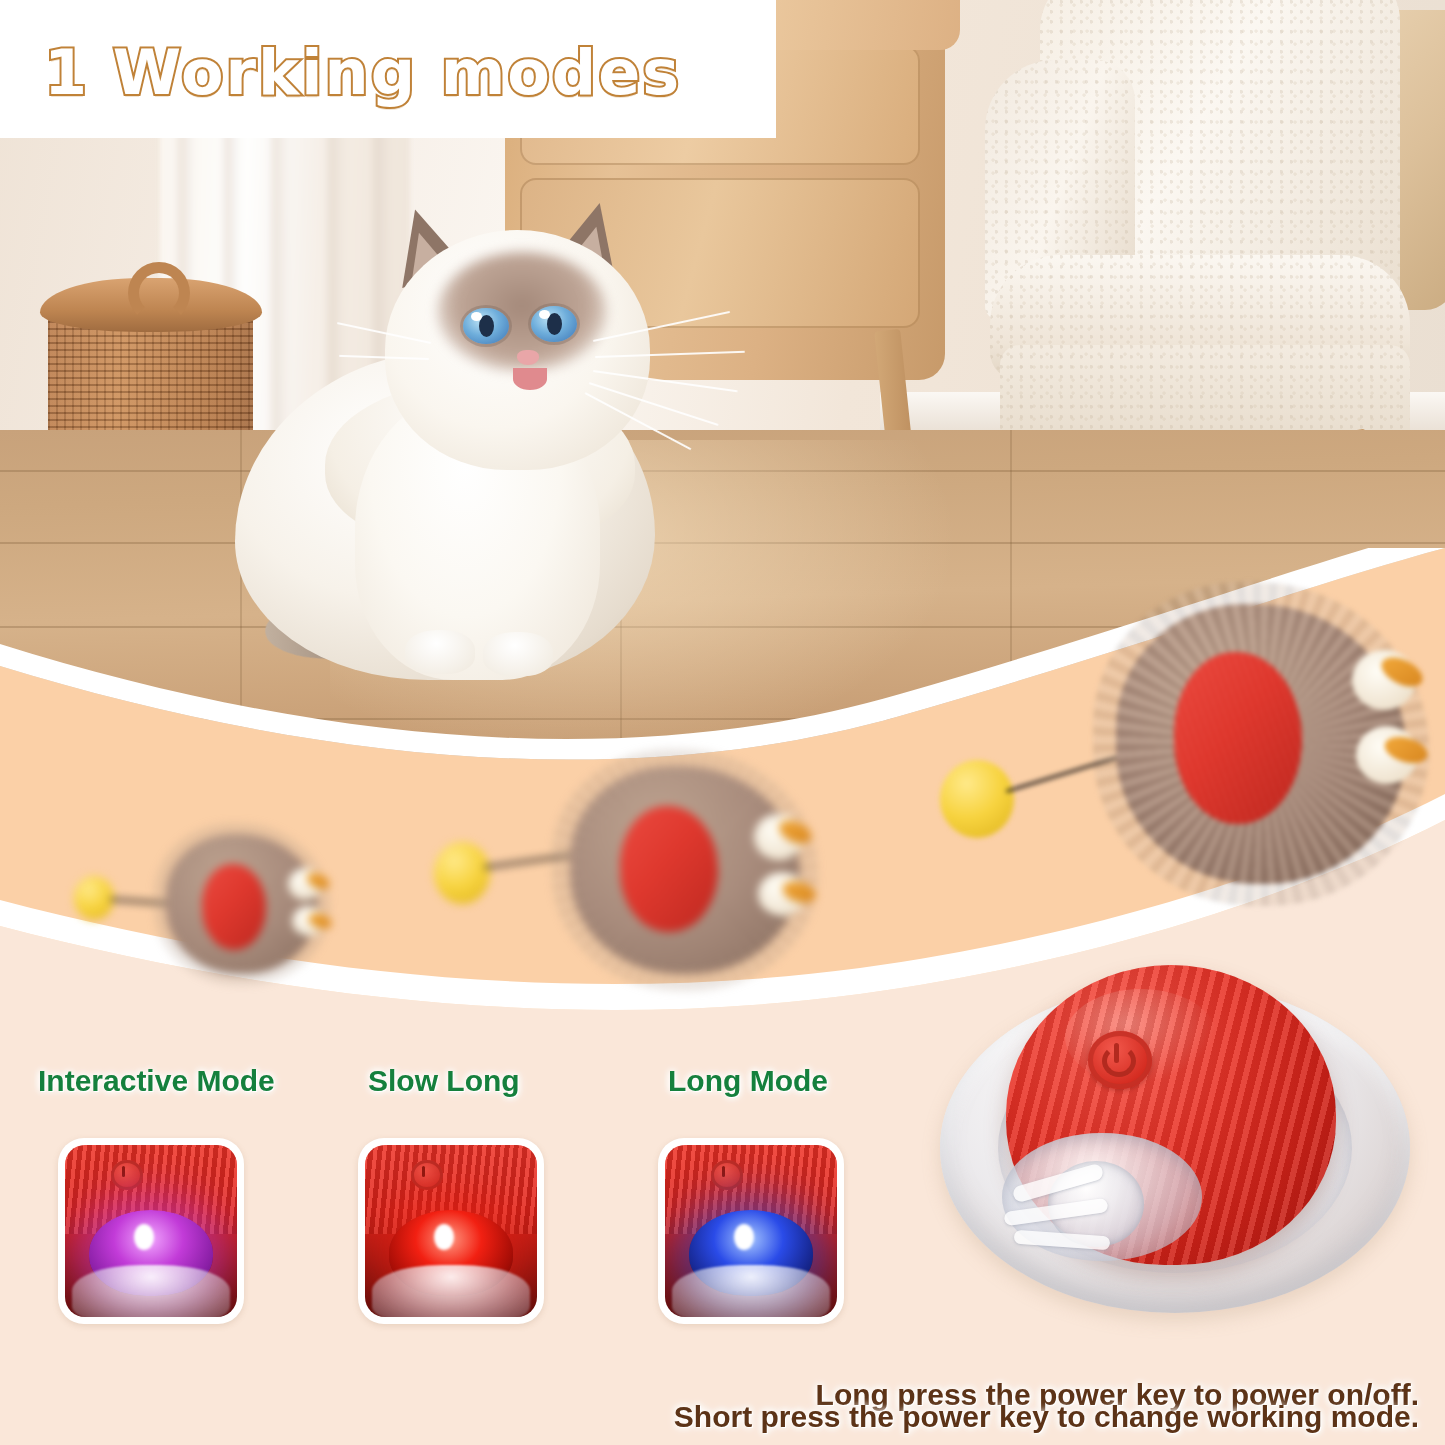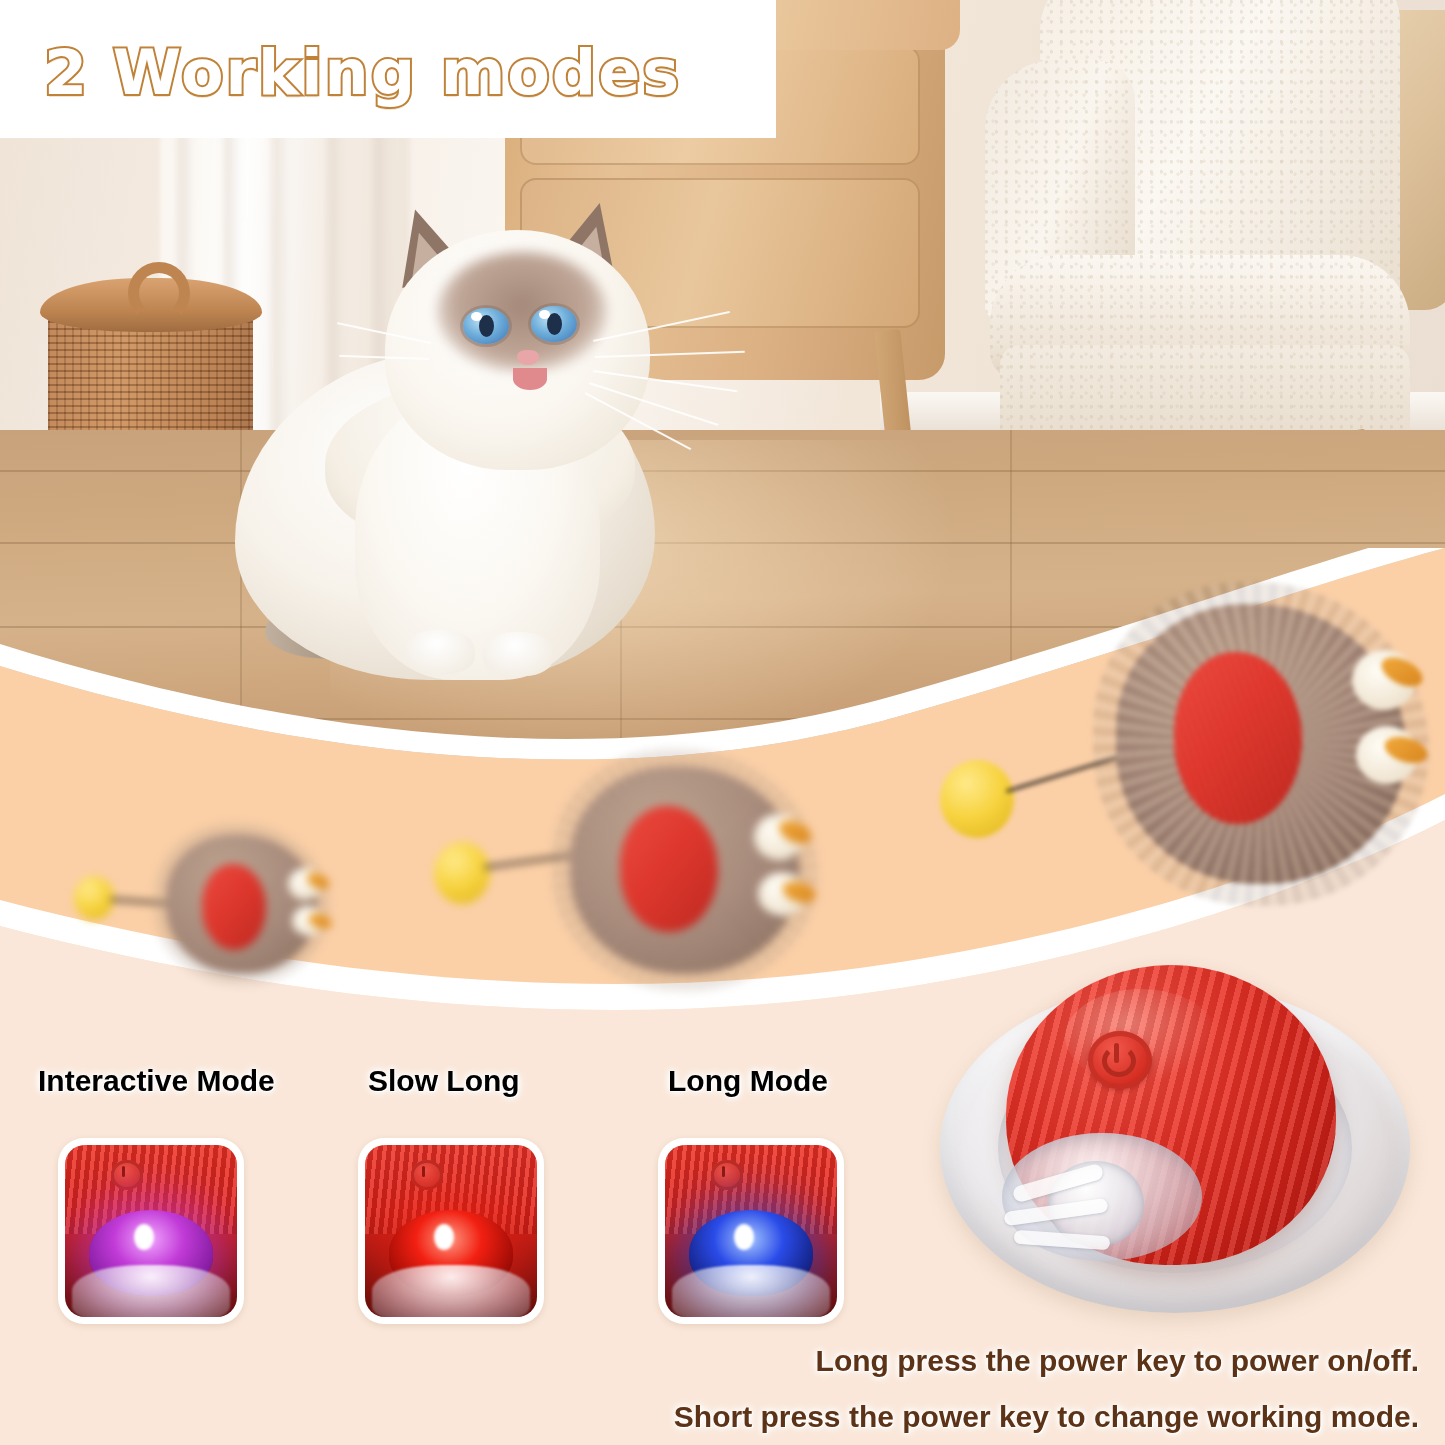--- a/index.html
+++ b/index.html
@@ -170,21 +170,21 @@
   .pom { position:absolute; border-radius:50%;
              background:radial-gradient(circle at 36% 30%, #FFE98A 0%, #F7D33F 48%, #DDB21B 100%); }
   .wire { position:absolute; height:3px; background:#2A2320; border-radius:2px; transform-origin:left center; }
   .blurry { filter:blur(4px); }
   .blurry-soft { filter:blur(2.4px); }
 
   
   .bottom { position:absolute; left:0; top:960px; width:1445px; height:485px;
             background:#FAE7D9; z-index:5; }
 
-  .mode-label { position:absolute; font-size:30px; font-weight:bold; color:#000000;
+  .mode-label { position:absolute; font-size:30px; font-weight:bold; color:#15803d;
                 font-family:"Liberation Sans", sans-serif; z-index:14;
                 text-shadow:0 0 7px #FFFFFF,0 0 7px #FFFFFF,0 0 12px #FFFFFF,1px 1px 0 #FFFFFF; }
 
   .thumb { position:absolute; width:186px; height:186px; border-radius:26px;
            background:#FFFFFF; padding:7px; z-index:14;
            box-shadow:0 2px 6px rgba(150,110,80,.18); }
   .thumb-in { position:relative; width:100%; height:100%; border-radius:20px; overflow:hidden;
               background:linear-gradient(180deg,#E8342A 0%,#D8231B 38%,#8E1510 72%,#5E0C09 100%); }
   .thumb-rib { position:absolute; left:0; top:0; width:100%; height:52%;
               background:repeating-linear-gradient(96deg, rgba(255,120,110,.38) 0 4px, rgba(130,18,12,.30) 4px 9px); }
@@ -329,21 +329,21 @@
       <div class="whisker" style="left:390px;top:166px;width:150px;transform:rotate(-2deg)"></div>
       <div class="whisker" style="left:388px;top:180px;width:146px;transform:rotate(8deg)"></div>
       <div class="whisker" style="left:384px;top:192px;width:136px;transform:rotate(18deg)"></div>
       <div class="whisker" style="left:380px;top:202px;width:120px;transform:rotate(28deg)"></div>
       <div class="whisker" style="left:226px;top:152px;width:96px;transform:rotate(192deg)"></div>
       <div class="whisker" style="left:224px;top:168px;width:90px;transform:rotate(182deg)"></div>
     </div>
   </div>
 
   <div class="header-band"></div>
-  <div class="title">2 Working modes</div>
+  <div class="title">1 Working modes</div>
 
   <div class="band">
     <div class="band-bg"></div>
     <div class="band-top-white"></div>
     <div class="band-bot-fill"></div>
     <div class="band-bot-white"></div>
 
     <div class="toy blurry" style="left:70px; top:280px; width:270px; height:150px;">
       <div class="pom" style="left:4px; top:48px; width:40px; height:44px;"></div>
       <div class="wire" style="left:40px; top:70px; width:66px; transform:rotate(4deg);"></div>
@@ -423,16 +423,16 @@
     <div class="prod-wheel"></div>
     <div class="prod-fin" style="left:72px;top:210px;width:92px;height:16px;transform:rotate(-16deg)"></div>
     <div class="prod-fin" style="left:64px;top:240px;width:104px;height:14px;transform:rotate(-8deg)"></div>
     <div class="prod-fin" style="left:74px;top:268px;width:96px;height:14px;transform:rotate(4deg)"></div>
     <div class="prod-btn">
       <div class="prod-btn-arc"></div>
       <div class="prod-btn-glyph"></div>
     </div>
   </div>
 
-  <div class="instr" style="top:1344px;">Long press the power key to power on/off.</div>
+  <div class="instr" style="top:1378px;">Long press the power key to power on/off.</div>
   <div class="instr" style="top:1400px;">Short press the power key to change working mode.</div>
 
 </div>
 
 </body></html>

